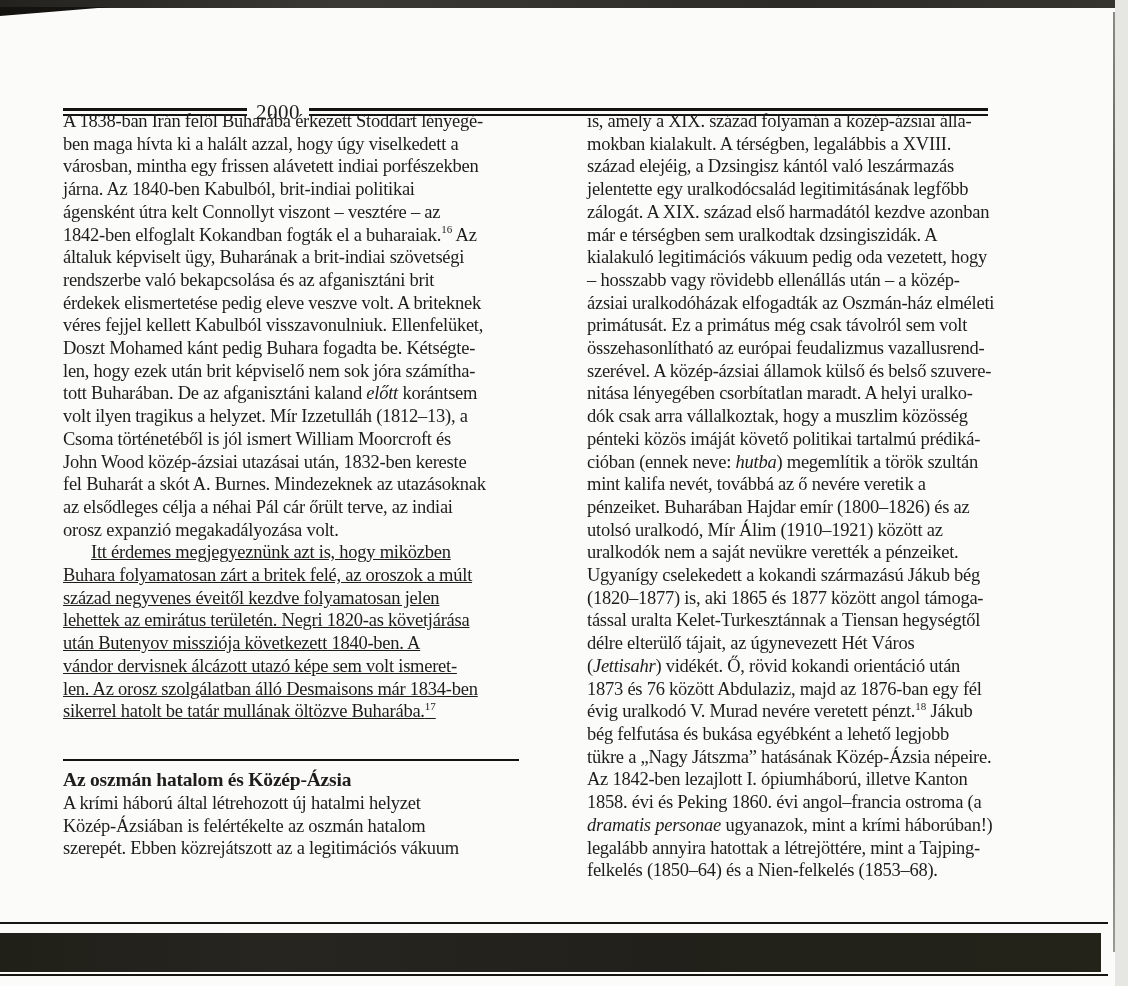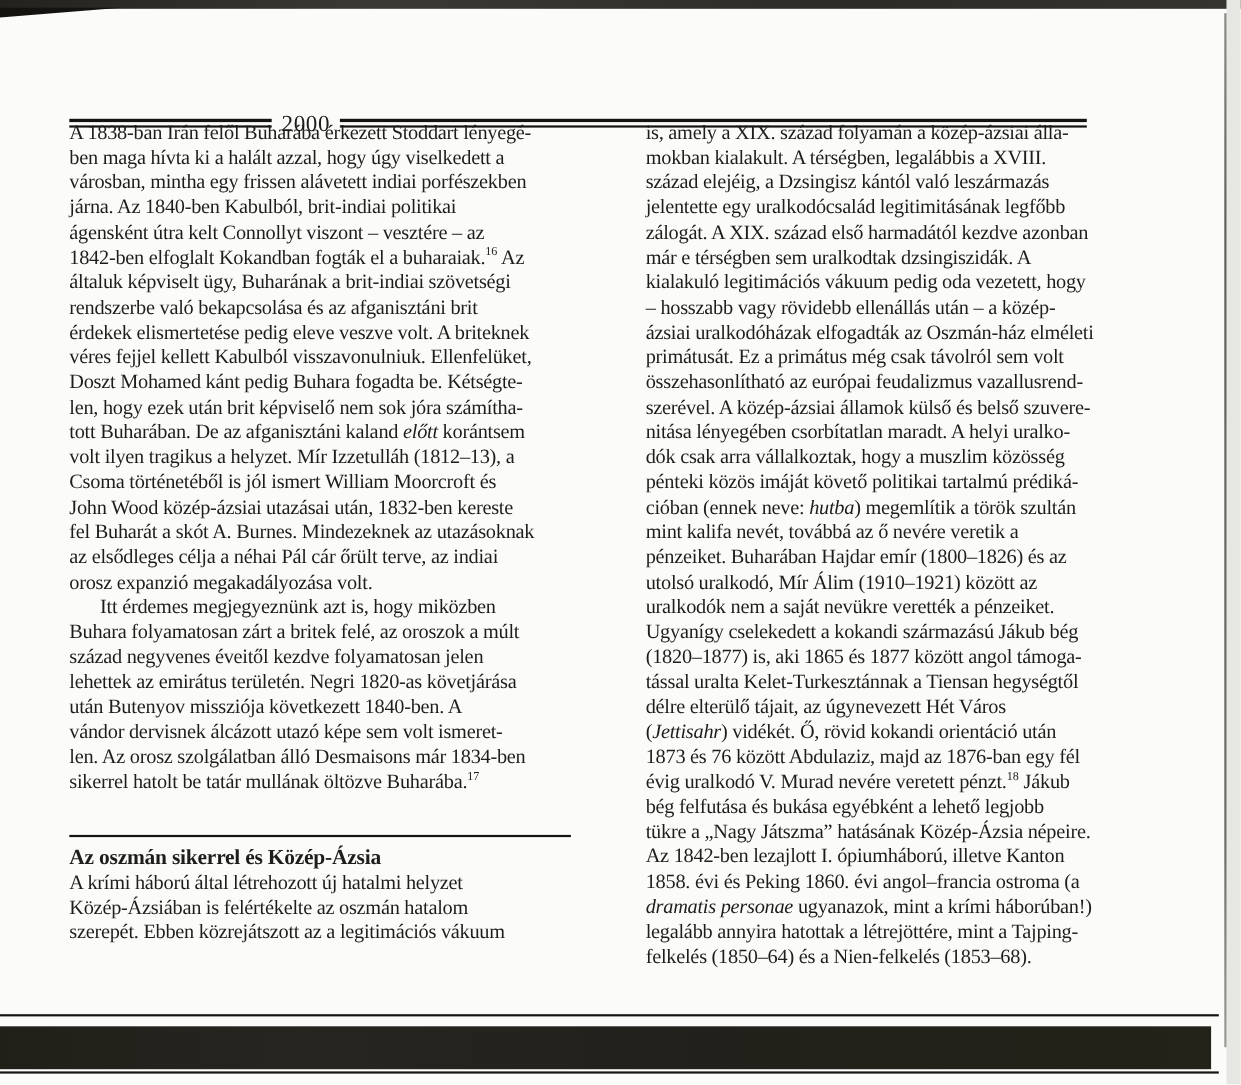--- a/index.html
+++ b/index.html
@@ -70,21 +70,21 @@
   .col { position: absolute; top: 110px; }
   .col-left  { left: 63px;  width: 478px; }
   .col-right { left: 543px; width: 566px; margin-left: 44px; }
   p.body-text {
     margin: 0;
     font-size: 18.5px;
     line-height: 22.7px;
     letter-spacing: -0.25px;
     white-space: nowrap;
   }
-  p.indent { text-indent: 28px; }
+  p.indent { text-indent: 28px; text-decoration: underline; }
   p.body-text sup {
     font-size: 11px;
     line-height: 0;
     position: relative;
     top: -0.5px;
     vertical-align: super;
     letter-spacing: 0;
   }
   .section-head { margin-top: 36px; width: 456px; }
   .head-rule { border-top: 2px solid #14130f; height: 0; }
@@ -110,21 +110,21 @@
     <div class="rule-double rule-left"></div>
     <div class="masthead-year">2000</div>
     <div class="rule-double rule-right"></div>
   </div>
 
   <div class="col col-left">
     <p class="body-text">A 1838-ban Irán felől Buharába érkezett Stoddart lényegé-<br>ben maga hívta ki a halált azzal, hogy úgy viselkedett a<br>városban, mintha egy frissen alávetett indiai porfészekben<br>járna. Az 1840-ben Kabulból, brit-indiai politikai<br>ágensként útra kelt Connollyt viszont – vesztére – az<br>1842-ben elfoglalt Kokandban fogták el a buharaiak.<sup>16</sup> Az<br>általuk képviselt ügy, Buharának a brit-indiai szövetségi<br>rendszerbe való bekapcsolása és az afganisztáni brit<br>érdekek elismertetése pedig eleve veszve volt. A briteknek<br>véres fejjel kellett Kabulból visszavonulniuk. Ellenfelüket,<br>Doszt Mohamed kánt pedig Buhara fogadta be. Kétségte-<br>len, hogy ezek után brit képviselő nem sok jóra számítha-<br>tott Buharában. De az afganisztáni kaland <i>előtt</i> korántsem<br>volt ilyen tragikus a helyzet. Mír Izzetulláh (1812–13), a<br>Csoma történetéből is jól ismert William Moorcroft és<br>John Wood közép-ázsiai utazásai után, 1832-ben kereste<br>fel Buharát a skót A. Burnes. Mindezeknek az utazásoknak<br>az elsődleges célja a néhai Pál cár őrült terve, az indiai<br>orosz expanzió megakadályozása volt.</p>
     <p class="body-text indent">Itt érdemes megjegyeznünk azt is, hogy miközben<br>Buhara folyamatosan zárt a britek felé, az oroszok a múlt<br>század negyvenes éveitől kezdve folyamatosan jelen<br>lehettek az emirátus területén. Negri 1820-as követjárása<br>után Butenyov missziója következett 1840-ben. A<br>vándor dervisnek álcázott utazó képe sem volt ismeret-<br>len. Az orosz szolgálatban álló Desmaisons már 1834-ben<br>sikerrel hatolt be tatár mullának öltözve Buharába.<sup>17</sup></p>
     <div class="section-head">
       <div class="head-rule"></div>
-      <h2>Az oszmán sikerrel és Közép-Ázsia</h2>
+      <h2>Az oszmán hatalom és Közép-Ázsia</h2>
     </div>
     <p class="body-text after-head">A krími háború által létrehozott új hatalmi helyzet<br>Közép-Ázsiában is felértékelte az oszmán hatalom<br>szerepét. Ebben közrejátszott az a legitimációs vákuum</p>
   </div>
 
   <div class="col col-right">
     <p class="body-text">is, amely a XIX. század folyamán a közép-ázsiai álla-<br>mokban kialakult. A térségben, legalábbis a XVIII.<br>század elejéig, a Dzsingisz kántól való leszármazás<br>jelentette egy uralkodócsalád legitimitásának legfőbb<br>zálogát. A XIX. század első harmadától kezdve azonban<br>már e térségben sem uralkodtak dzsingiszidák. A<br>kialakuló legitimációs vákuum pedig oda vezetett, hogy<br>– hosszabb vagy rövidebb ellenállás után – a közép-<br>ázsiai uralkodóházak elfogadták az Oszmán-ház elméleti<br>primátusát. Ez a primátus még csak távolról sem volt<br>összehasonlítható az európai feudalizmus vazallusrend-<br>szerével. A közép-ázsiai államok külső és belső szuvere-<br>nitása lényegében csorbítatlan maradt. A helyi uralko-<br>dók csak arra vállalkoztak, hogy a muszlim közösség<br>pénteki közös imáját követő politikai tartalmú prédiká-<br>cióban (ennek neve: <i>hutba</i>) megemlítik a török szultán<br>mint kalifa nevét, továbbá az ő nevére veretik a<br>pénzeiket. Buharában Hajdar emír (1800–1826) és az<br>utolsó uralkodó, Mír Álim (1910–1921) között az<br>uralkodók nem a saját nevükre verették a pénzeiket.<br>Ugyanígy cselekedett a kokandi származású Jákub bég<br>(1820–1877) is, aki 1865 és 1877 között angol támoga-<br>tással uralta Kelet-Turkesztánnak a Tiensan hegységtől<br>délre elterülő tájait, az úgynevezett Hét Város<br>(<i>Jettisahr</i>) vidékét. Ő, rövid kokandi orientáció után<br>1873 és 76 között Abdulaziz, majd az 1876-ban egy fél<br>évig uralkodó V. Murad nevére veretett pénzt.<sup>18</sup> Jákub<br>bég felfutása és bukása egyébként a lehető legjobb<br>tükre a „Nagy Játszma” hatásának Közép-Ázsia népeire.<br>Az 1842-ben lezajlott I. ópiumháború, illetve Kanton<br>1858. évi és Peking 1860. évi angol–francia ostroma (a<br><i>dramatis personae</i> ugyanazok, mint a krími háborúban!)<br>legalább annyira hatottak a létrejöttére, mint a Tajping-<br>felkelés (1850–64) és a Nien-felkelés (1853–68).</p>
   </div>
 
   <div class="scan-bottom-line-a"></div>
   <div class="scan-bottom-bar"></div>

